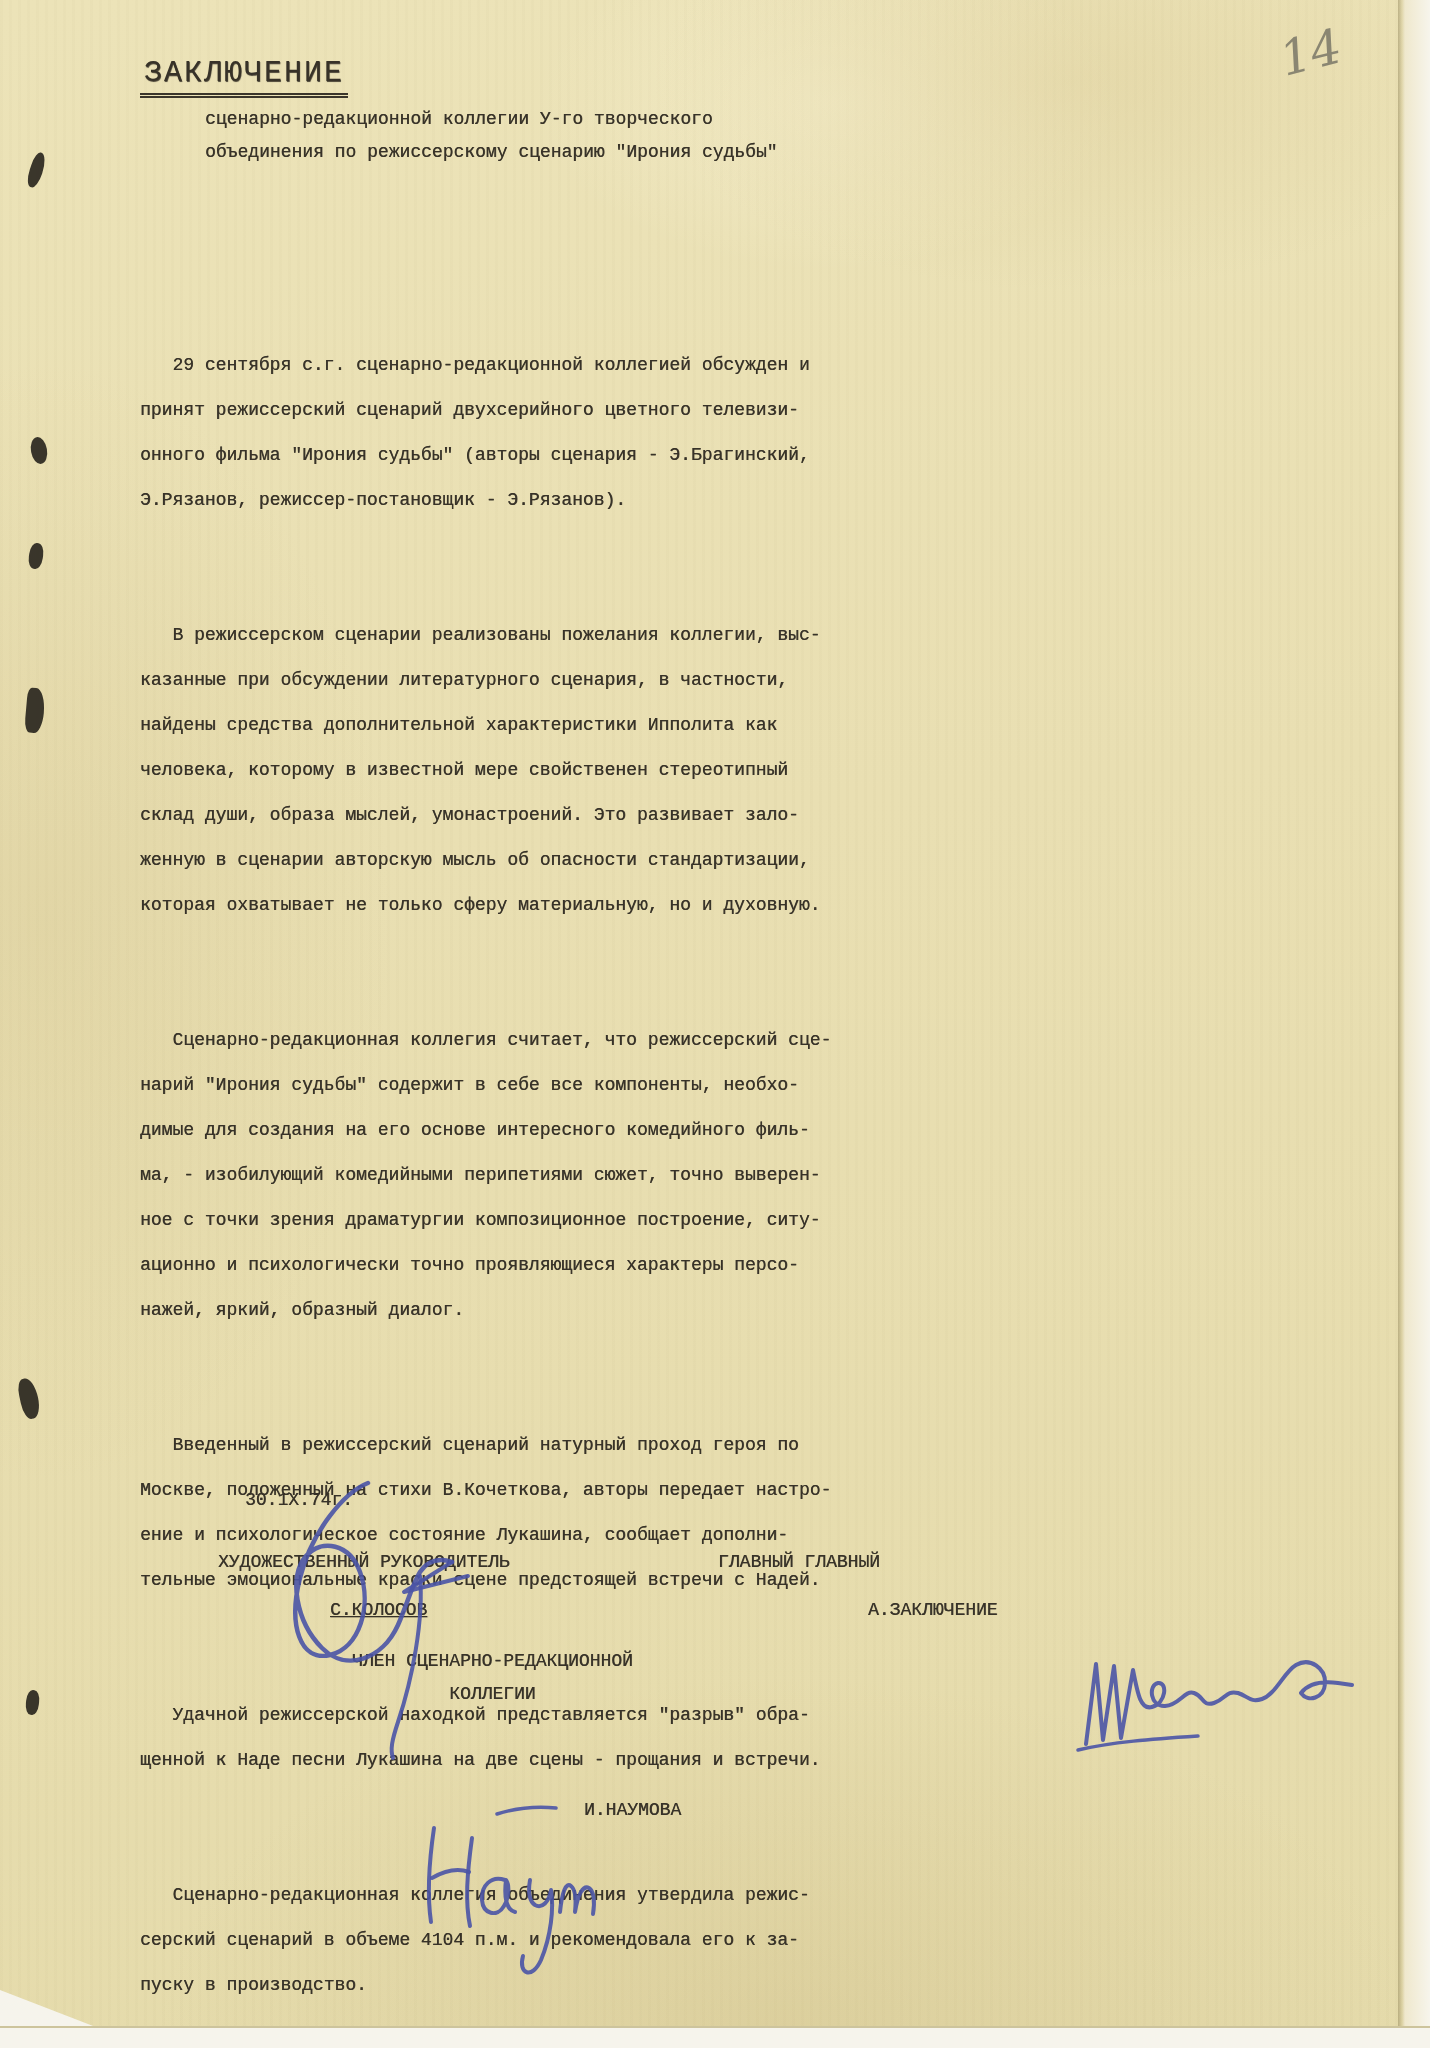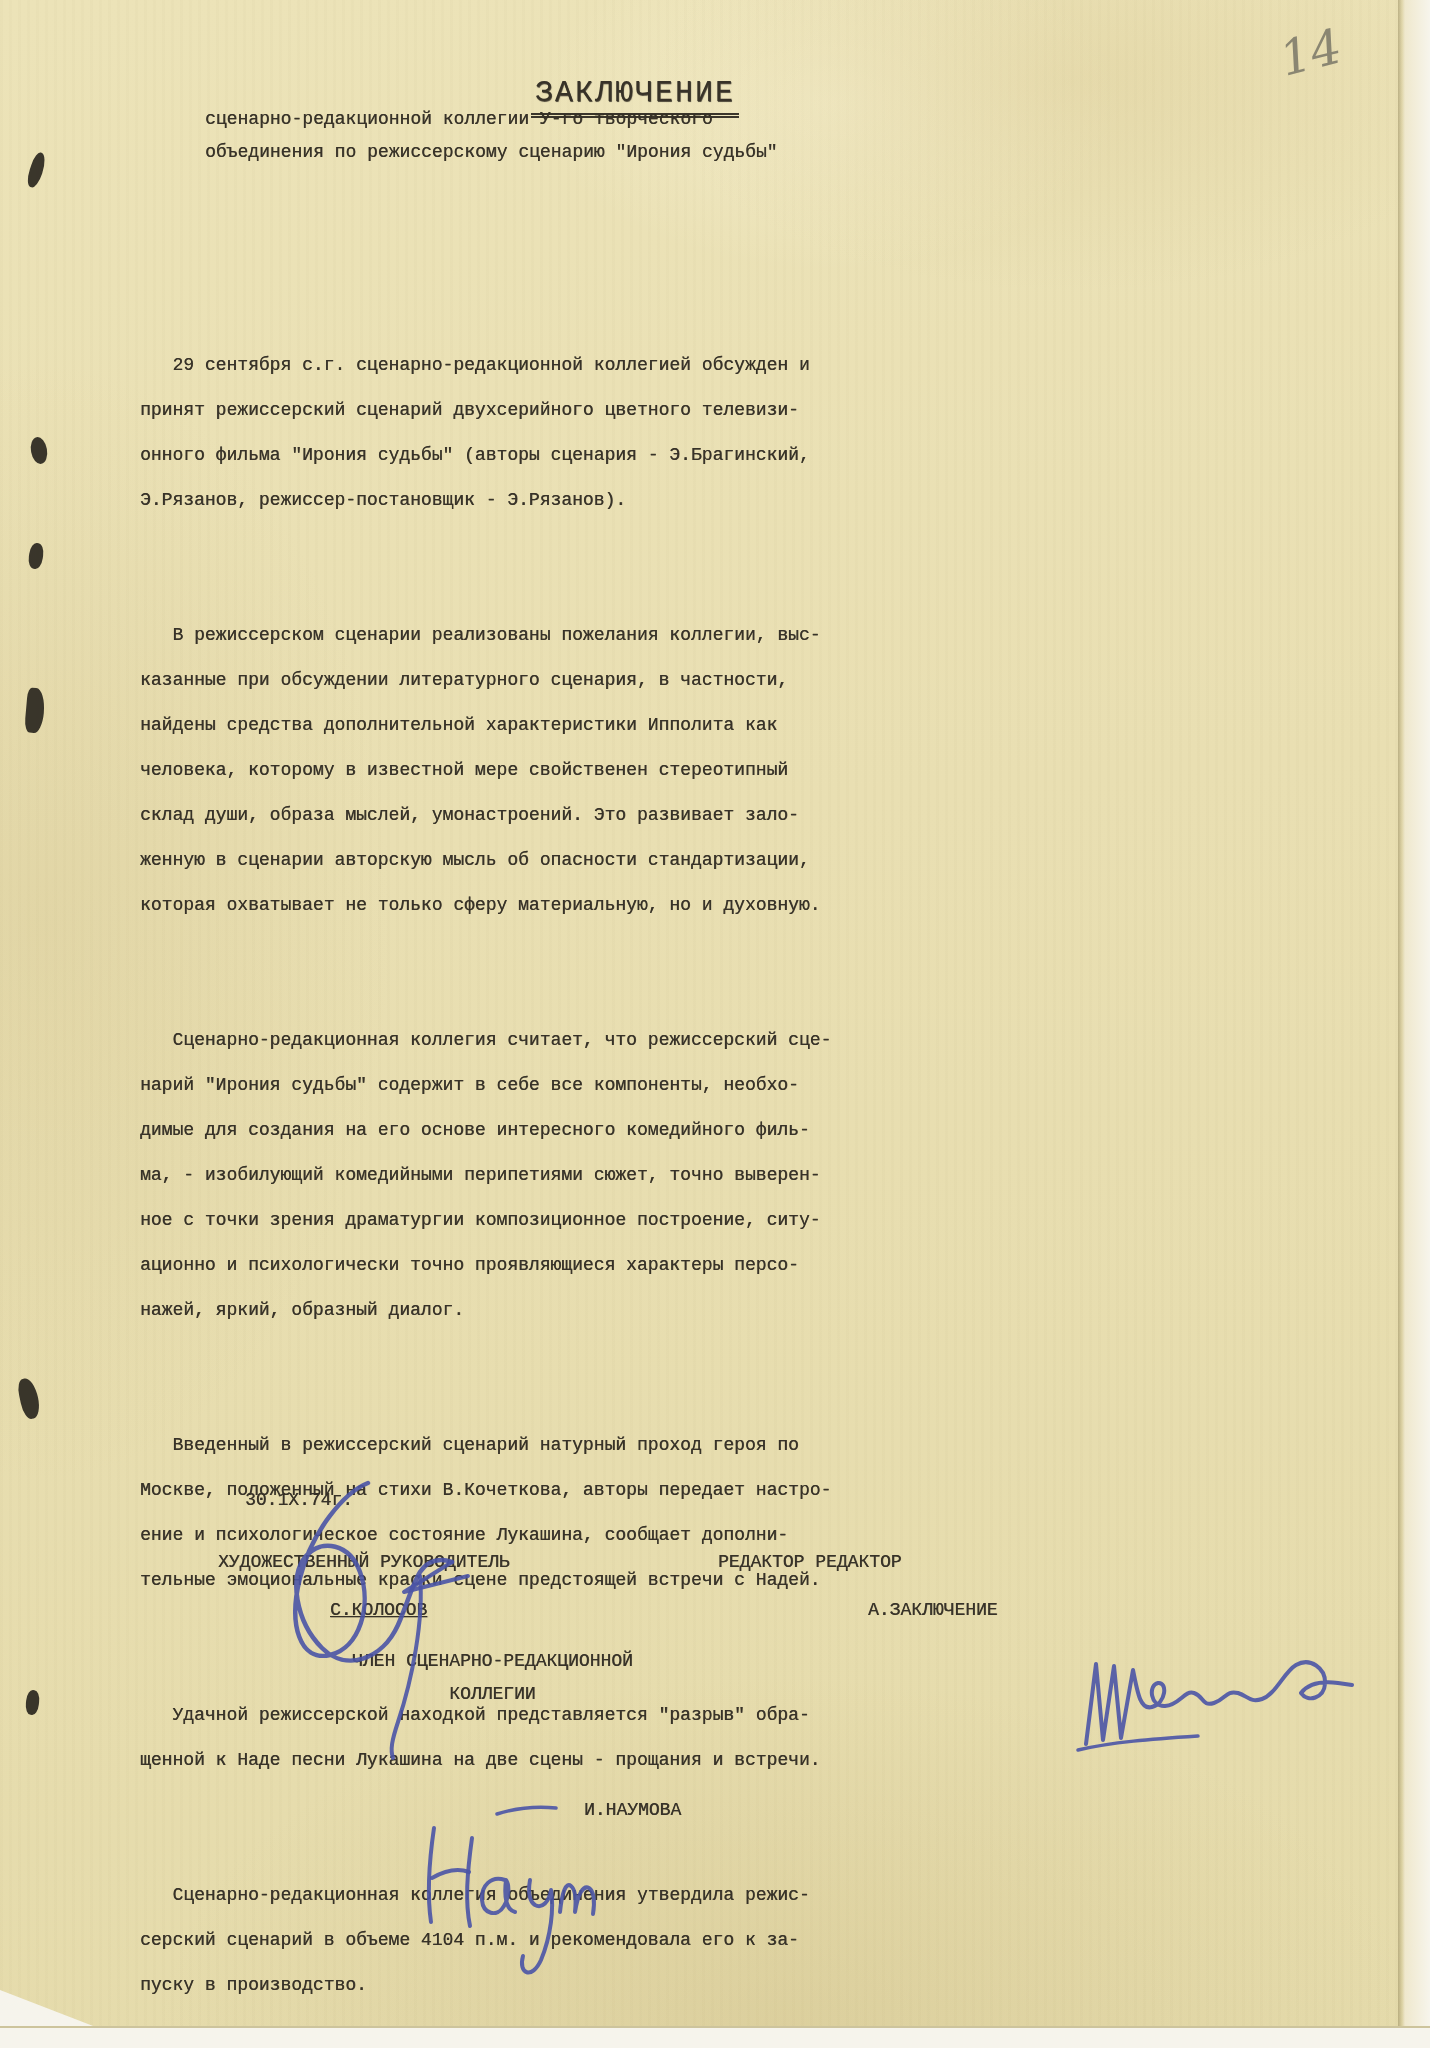--- a/index.html
+++ b/index.html
@@ -18,21 +18,21 @@
       linear-gradient(175deg,#ece3b8 0%,#e9dfb2 40%,#e5dbab 100%);
   }
   .typed{
     position:absolute;
     white-space:pre;
     font-size:18px;
     line-height:45px;
     letter-spacing:0;
     text-shadow:0.4px 0.4px 0.6px rgba(40,35,28,.75);
   }
-  .title-wrap{position:absolute;left:140px;top:76px;width:990px;text-align:center;}
+  .title-wrap{position:absolute;left:140px;top:56px;width:990px;text-align:left;}
   .doc-title{
     display:inline-block;
     font-size:30px;letter-spacing:2px;
     padding:0 4px 3px 4px;
     border-bottom:5px double #3a352b;
     text-shadow:0.5px 0.5px 0.7px rgba(40,35,28,.8);
   }
   .subtitle{left:205px;top:103px;line-height:33px;}
   .bodytext{left:140px;top:253px;width:1010px;}
   .bodytext .para{white-space:pre;}
@@ -112,21 +112,21 @@
     <div class="para">   Удачной режиссерской находкой представляется "разрыв" обра-
 щенной к Наде песни Лукашина на две сцены - прощания и встречи.</div>
     <div class="para">   Сценарно-редакционная коллегия объединения утвердила режис-
 серский сценарий в объеме 4104 п.м. и рекомендовала его к за-
 пуску в производство.</div>
   </div>
 
   <div class="typed date-line">30.1Х.74г.</div>
 
   <div class="typed role-left">ХУДОЖЕСТВЕННЫЙ РУКОВОДИТЕЛЬ</div>
-  <div class="typed role-right">РЕДАКТОР РЕДАКТОР</div>
+  <div class="typed role-right">ГЛАВНЫЙ ГЛАВНЫЙ</div>
   <div class="typed name-left">С.КОЛОСОВ</div>
   <div class="typed name-right">А.ЗАКЛЮЧЕНИЕ</div>
   <div class="typed member-role">ЧЛЕН СЦЕНАРНО-РЕДАКЦИОННОЙ
          КОЛЛЕГИИ</div>
   <div class="typed member-name">И.НАУМОВА</div>
 
   <svg class="sig-layer" viewBox="0 0 1430 2048" xmlns="http://www.w3.org/2000/svg">
     <g>
       <path stroke-width="4.5" d="M 368 1483 C 345 1492, 312 1530, 300 1578 C 288 1625, 300 1662, 330 1655 C 360 1648, 372 1605, 360 1572 C 350 1544, 322 1538, 306 1556 C 288 1576, 296 1622, 322 1648 C 346 1672, 382 1660, 398 1625 C 408 1602, 412 1585, 420 1572 C 428 1560, 440 1558, 452 1562"></path>
       <path stroke-width="4" d="M 452 1562 L 404 1592 L 468 1576"></path>

